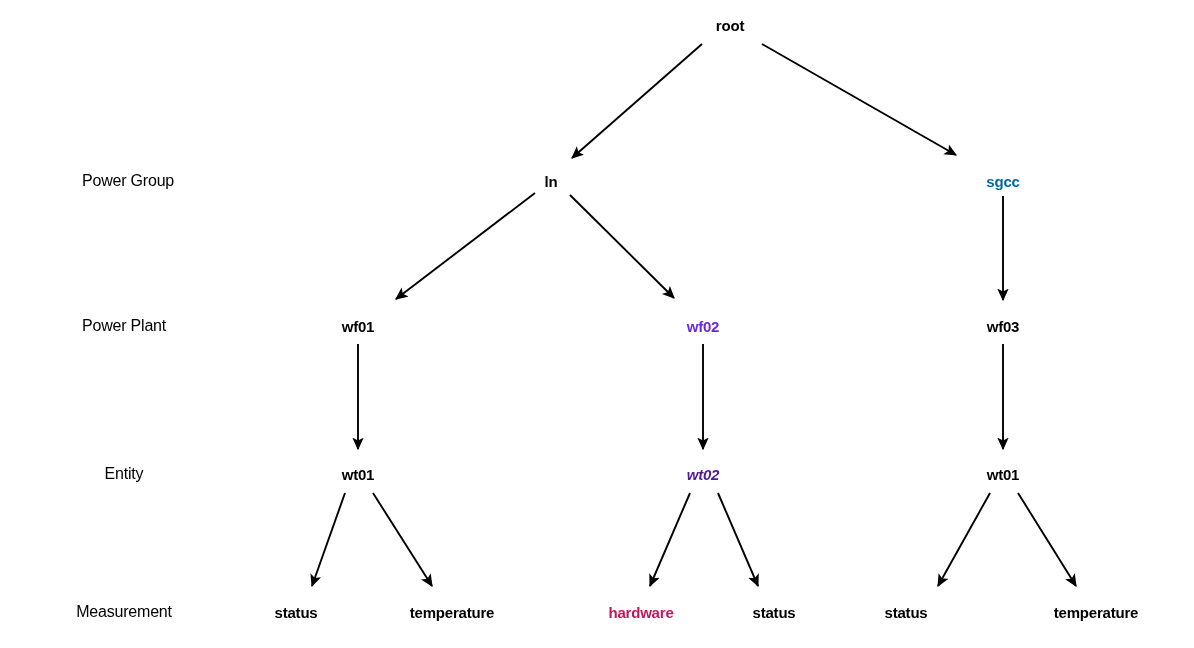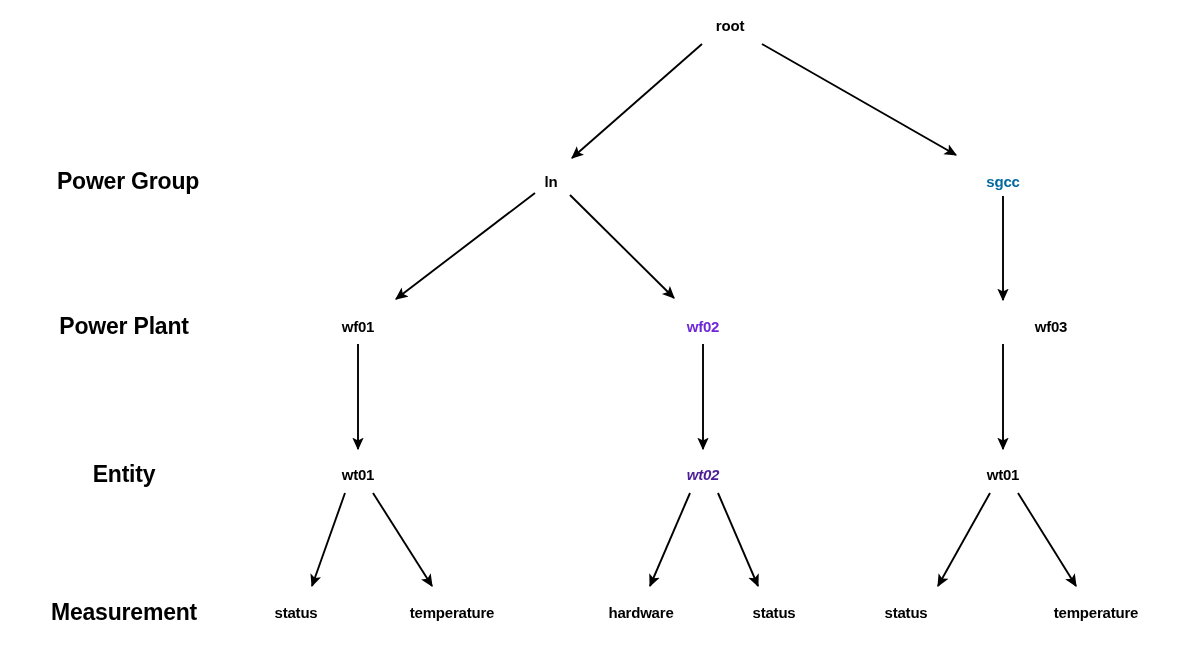--- a/index.html
+++ b/index.html
@@ -33,22 +33,22 @@
     font-size: 15px;
     line-height: 1;
     color: #000000;
     white-space: nowrap;
     transform: translate(-50%, -50%);
     letter-spacing: -0.2px;
   }
   .row-label {
     position: absolute;
     font-family: "Liberation Sans", sans-serif;
-    font-weight: bold;
-    font-size: 23px;
+    font-weight: normal;
+    font-size: 16px;
     line-height: 1;
     color: #000000;
     white-space: nowrap;
     transform: translate(-50%, -50%);
     letter-spacing: -0.2px;
   }
 </style>
 </head>
 <body>
 
@@ -83,25 +83,25 @@
       <div class="row-label" style="left: 124px; top: 326px;">Power Plant</div>
       <div class="row-label" style="left: 124px; top: 474px;">Entity</div>
       <div class="row-label" style="left: 124px; top: 612px;">Measurement</div>
     </div>
   <div id="nodes-group">
       <div class="node-label" style="left: 730px; top: 25px; color: rgb(0, 0, 0);">root</div>
       <div class="node-label" style="left: 551px; top: 181px; color: rgb(0, 0, 0); text-align: right;">ln</div>
       <div class="node-label" style="left: 1003px; top: 181px; color: #0369a1;">sgcc</div>
       <div class="node-label" style="left: 358px; top: 326px; color: rgb(0, 0, 0);">wf01</div>
       <div class="node-label" style="left: 703px; top: 326px; color: #6d28d9;">wf02</div>
-      <div class="node-label" style="left: 1003px; top: 326px; color: rgb(0, 0, 0); margin-left: 48px;">wf03</div>
+      <div class="node-label" style="left: 1003px; top: 326px; color: rgb(0, 0, 0);">wf03</div>
       <div class="node-label" style="left: 358px; top: 474px; color: rgb(0, 0, 0);">wt01</div>
       <div class="node-label" style="left: 703px; top: 474px; color: #4c1d95; font-style: italic;">wt02</div>
       <div class="node-label" style="left: 1003px; top: 474px; color: rgb(0, 0, 0);">wt01</div>
       <div class="node-label" style="left: 296px; top: 612px; color: rgb(0, 0, 0);">status</div>
       <div class="node-label" style="left: 452px; top: 612px; color: rgb(0, 0, 0);">temperature</div>
-      <div class="node-label" style="left: 641px; top: 612px; color: #000000;">hardware</div>
+      <div class="node-label" style="left: 641px; top: 612px; color: #be185d;">hardware</div>
       <div class="node-label" style="left: 774px; top: 612px; color: rgb(0, 0, 0);">status</div>
       <div class="node-label" style="left: 906px; top: 612px; color: rgb(0, 0, 0);">status</div>
       <div class="node-label" style="left: 1096px; top: 612px; color: rgb(0, 0, 0);">temperature</div>
     </div>
 
 </div>
 
 </body></html>

